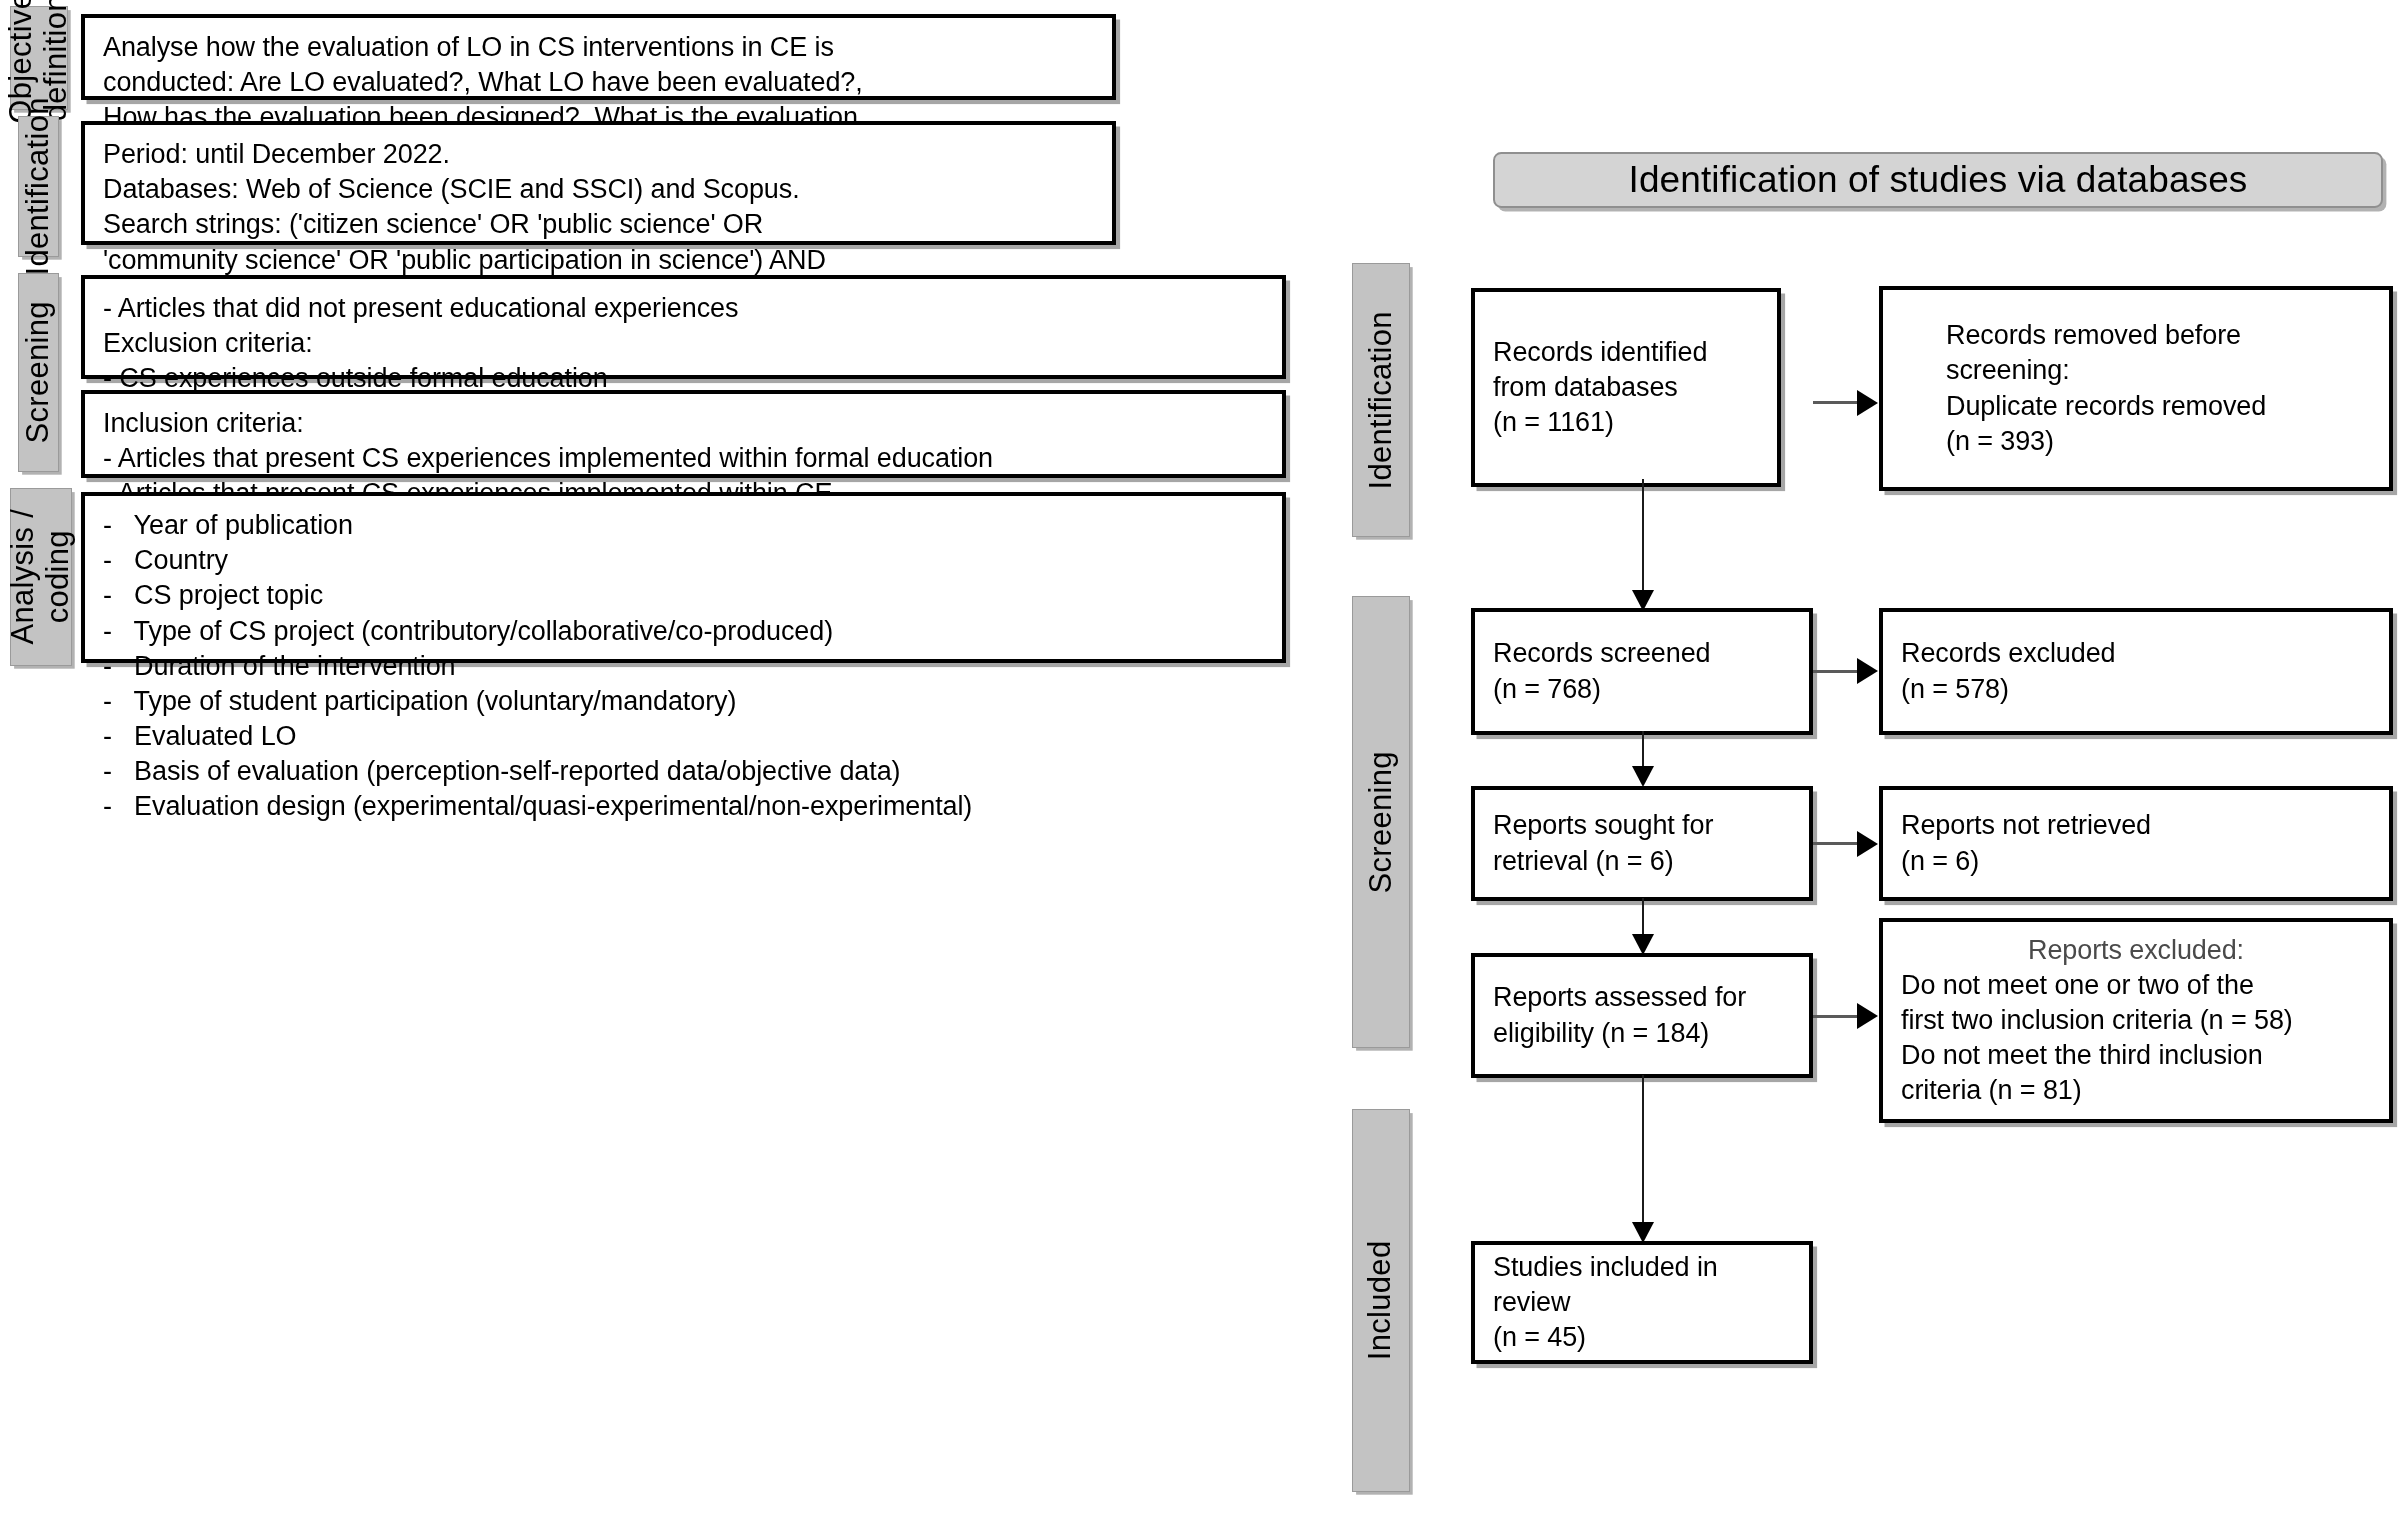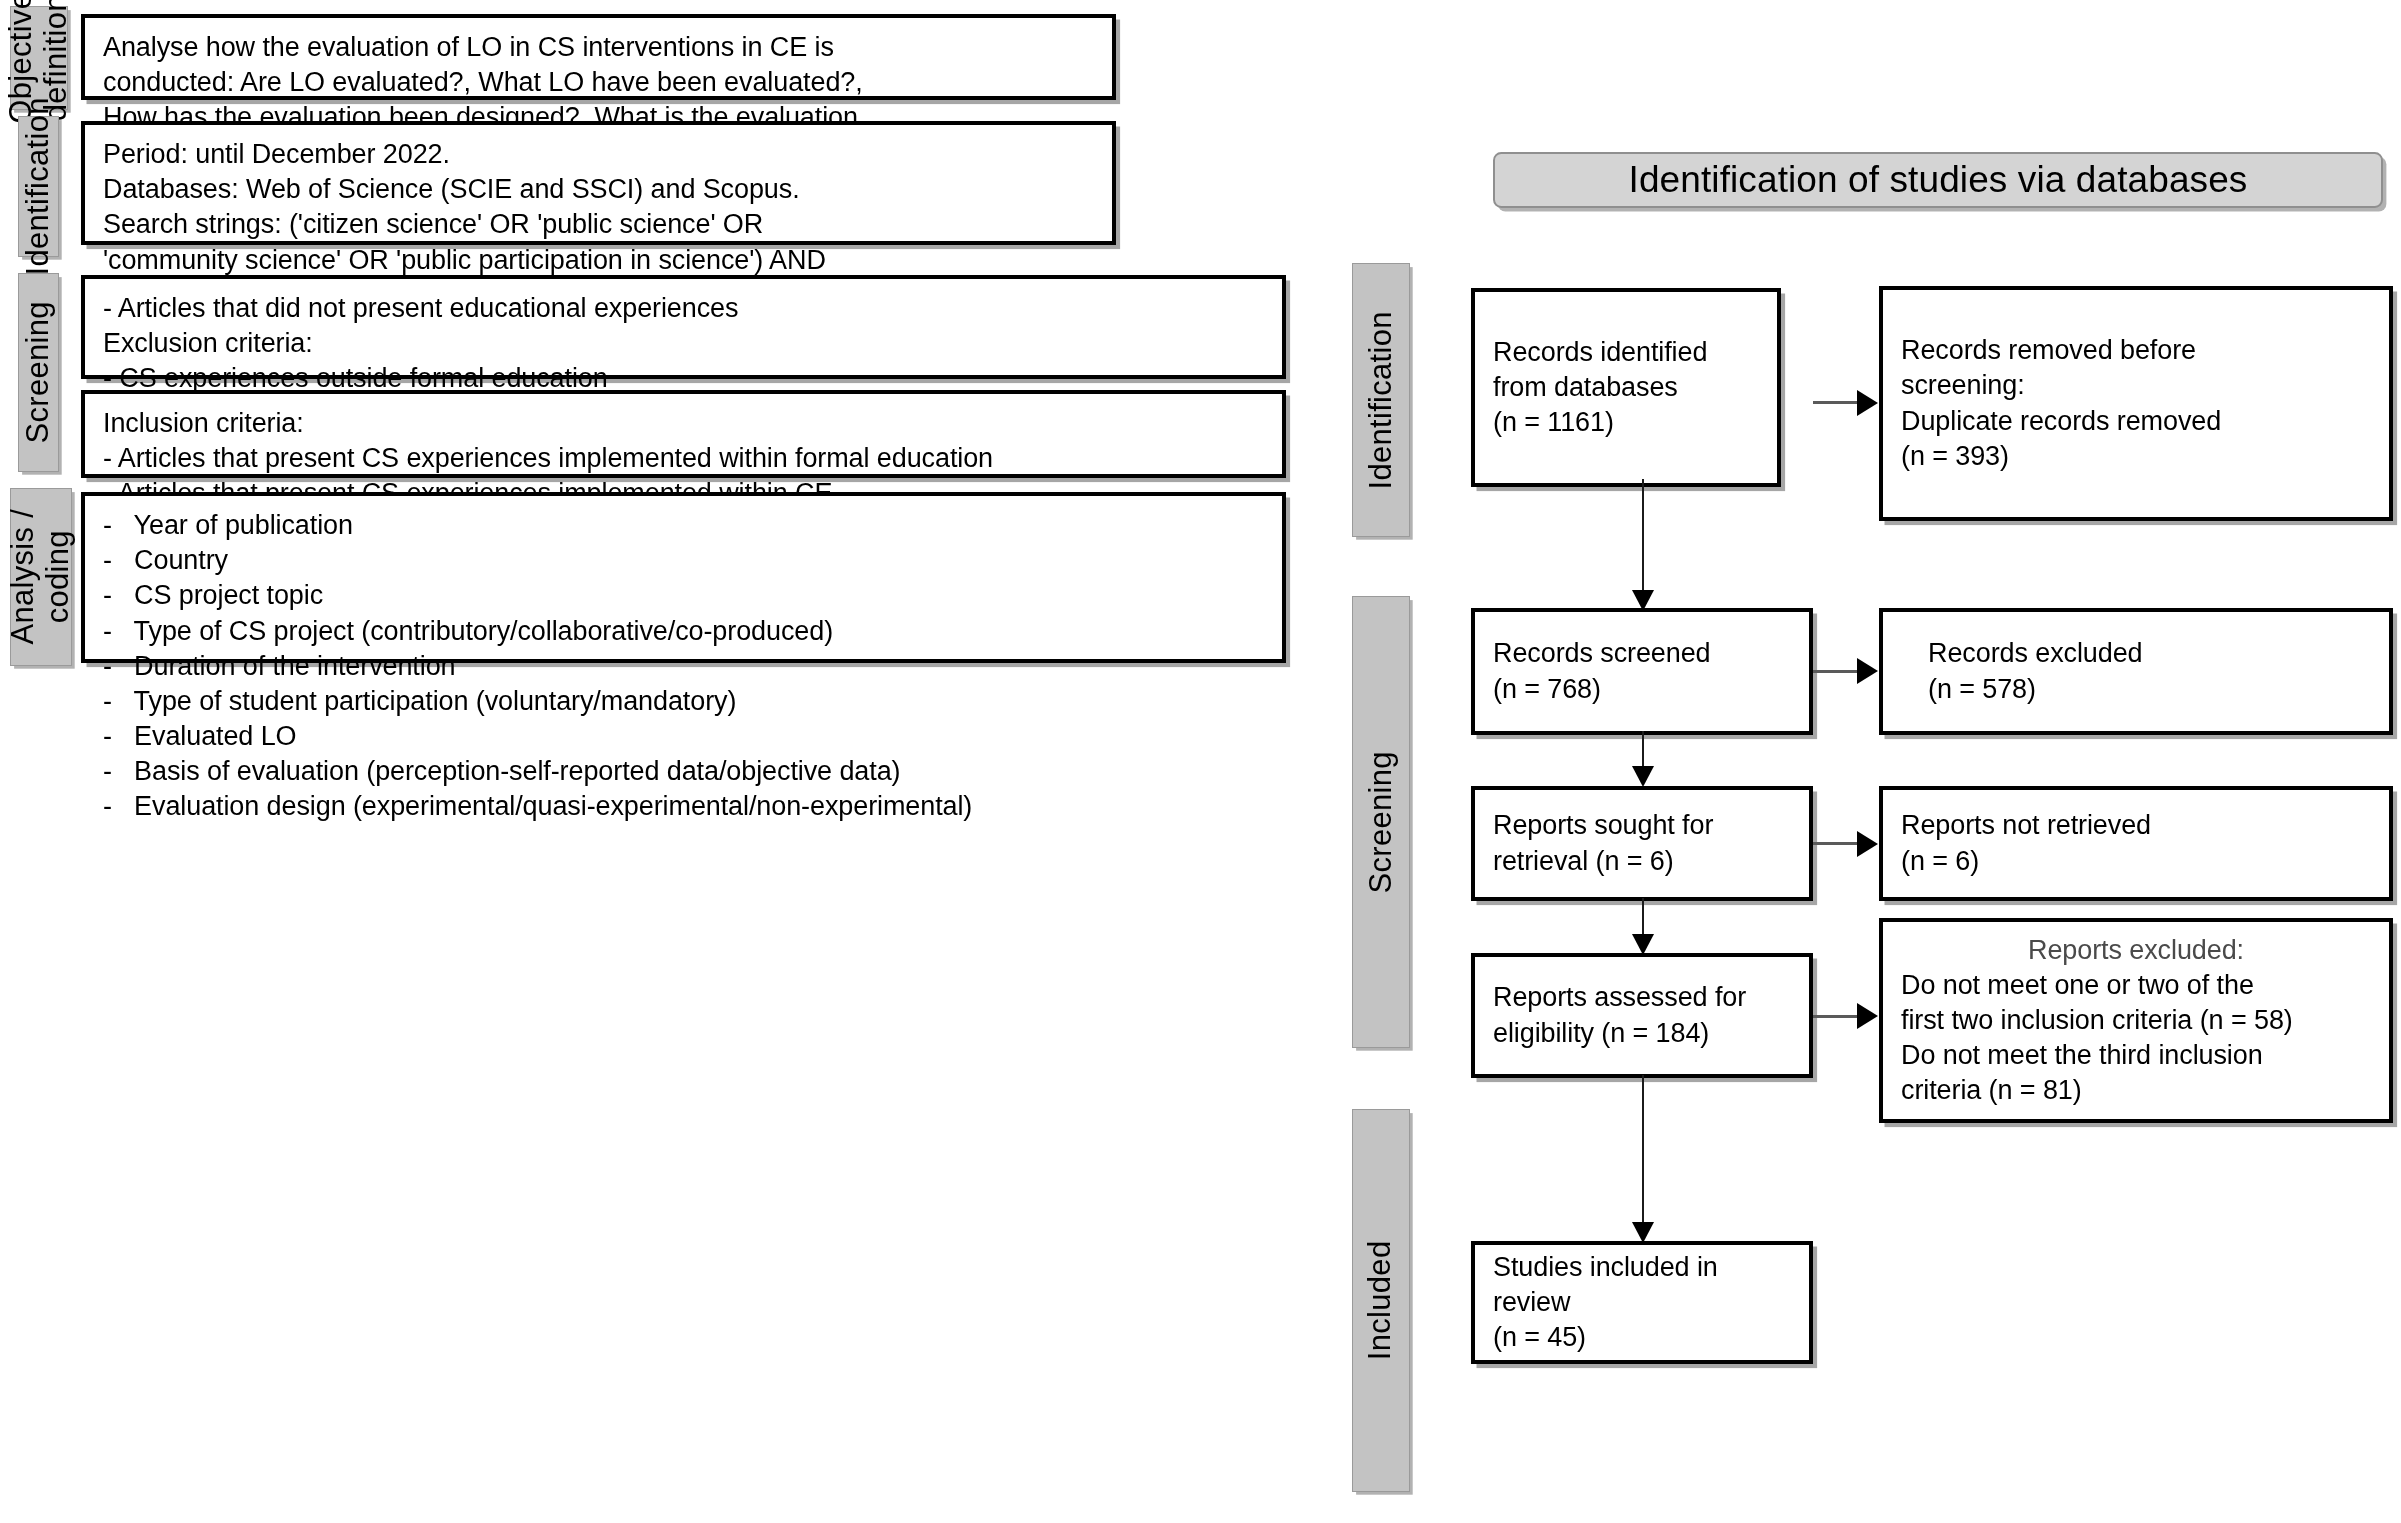--- a/index.html
+++ b/index.html
@@ -202,21 +202,21 @@
   </div>
 
   <div class="box" style="left:1471px;top:288px;width:310px;height:199px;">
     <div class="box-inner">
       <div class="ln">Records identified</div>
       <div class="ln">from databases</div>
       <div class="ln">(n = 1161)</div>
     </div>
   </div>
 
-  <div class="box" style="left:1879px;top:286px;width:514px;height:235px;">
+  <div class="box" style="left:1879px;top:286px;width:514px;height:205px;padding-left:45px;">
     <div class="box-inner">
       <div class="ln">Records removed before</div>
       <div class="ln">screening:</div>
       <div class="ln">Duplicate records removed</div>
       <div class="ln">(n = 393)</div>
     </div>
   </div>
 
   <div class="hline" style="left:1813px;top:401px;width:45px;"></div>
   <div class="arrow-right" style="left:1857px;top:390px;"></div>
@@ -224,21 +224,21 @@
   <div class="vline" style="left:1642px;top:479px;height:121px;"></div>
   <div class="arrow-down" style="left:1632px;top:590px;"></div>
 
   <div class="box" style="left:1471px;top:608px;width:342px;height:127px;">
     <div class="box-inner">
       <div class="ln">Records screened</div>
       <div class="ln">(n = 768)</div>
     </div>
   </div>
 
-  <div class="box" style="left:1879px;top:608px;width:514px;height:127px;padding-left:27px;">
+  <div class="box" style="left:1879px;top:608px;width:514px;height:127px;">
     <div class="box-inner">
       <div class="ln">Records excluded</div>
       <div class="ln">(n = 578)</div>
     </div>
   </div>
 
   <div class="hline" style="left:1813px;top:670px;width:45px;"></div>
   <div class="arrow-right" style="left:1857px;top:658px;"></div>
 
   <div class="vline" style="left:1642px;top:731px;height:41px;"></div>

